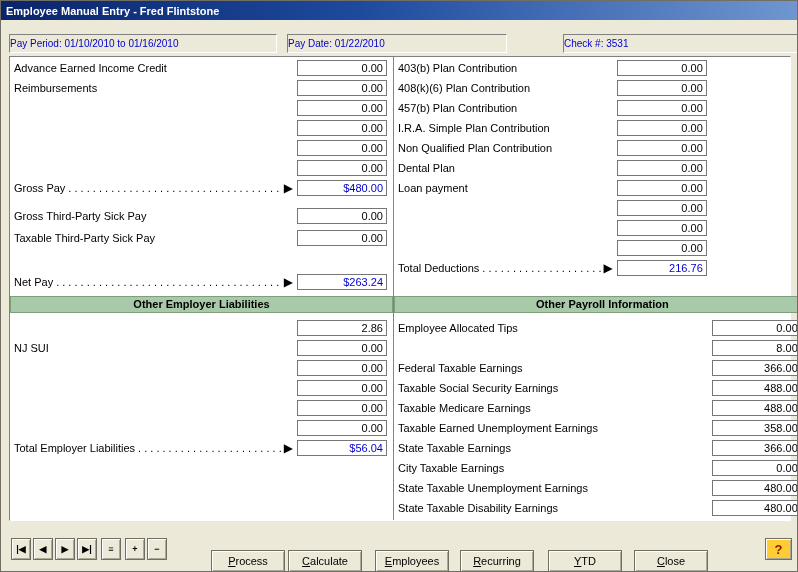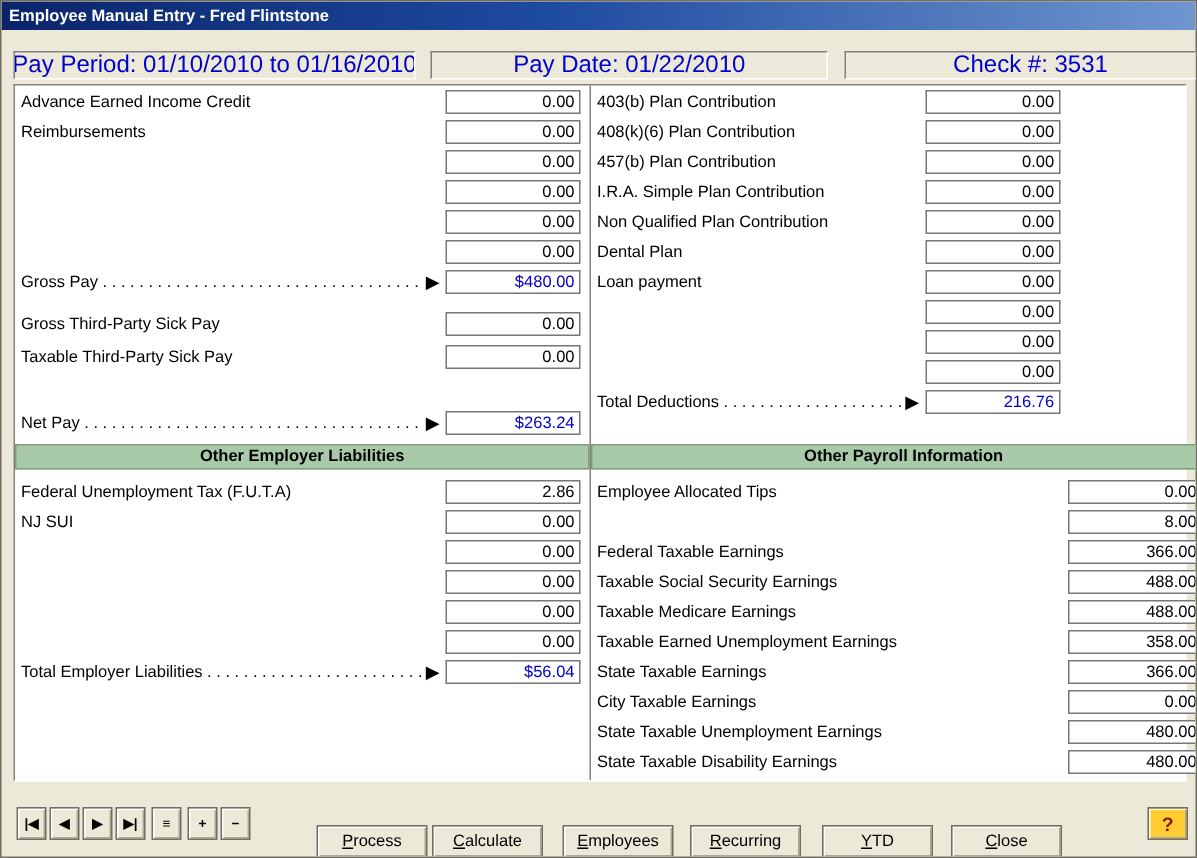--- a/index.html
+++ b/index.html
@@ -20,22 +20,22 @@
     background: linear-gradient(90deg, #0a246a 0%, #1e4a9e 45%, #6f96cf 100%);
     color: #fff; font-weight: bold; font-size: 11px;
     display: flex; align-items: center; padding-left: 5px;
   }
 
   .hdr-panel {
     position: absolute; top: 33px; height: 19px;
     background: #ece9d8;
     border: 1px solid; border-color: #808080 #ffffff #ffffff #808080;
     color: #0000cc;
-    display: flex; align-items: center; justify-content: center;
-    font-size: 16px; white-space: nowrap; overflow: hidden;
+    display: flex; align-items: center; 
+    font-size: 10px; white-space: nowrap; overflow: hidden;
   }
 
   .content {
     position: absolute; left: 8px; top: 55px;
     width: 782px; height: 465px;
     background: #ffffff;
     border: 1px solid; border-color: #808080 #ffffff #ffffff #808080;
     display: flex;
   }
   .col-left  { width: 383px; padding-top: 1px; }
@@ -85,21 +85,21 @@
 
 <div class="window">
 
   <div class="titlebar">
     <span>Employee Manual Entry - Fred Flintstone</span>
   </div>
 
   <div class="hdr-panel" style="left:8px;width:268px">
     <span>Pay Period: 01/10/2010 to 01/16/2010</span>
   </div>
-  <div class="hdr-panel" style="left:286px;width:265px">
+  <div class="hdr-panel" style="left:286px;width:220px">
     <span>Pay Date: 01/22/2010</span>
   </div>
   <div class="hdr-panel" style="left:562px;width:248px">
     <span>Check #: 3531</span>
   </div>
 
   <div class="content">
 
     <div class="col-left">
       <div class="row">
@@ -159,21 +159,20 @@
           <span class="dots">. . . . . . . . . . . . . . . . . . . . . . . . . . . . . . . . . . . . . . . .</span>
           <span class="arrow">▶</span>
           <input class="fld total" readonly="" value="$263.24" style="">
         </div>
 
       <div class="s4"></div>
       <div class="sect">Other Employer Liabilities</div>
       <div class="s5"></div>
 
       <div class="row">
-          <span class="lbl">Federal Unemployment Tax (F.U.T.A)</span>
           <span class="sp"></span>
           <input class="fld" value="2.86" style="">
         </div>
       <div class="row">
           <span class="lbl">NJ SUI</span>
           <span class="sp"></span>
           <input class="fld" value="0.00" style="">
         </div>
       <div class="row">
           <span class="lbl"></span>

